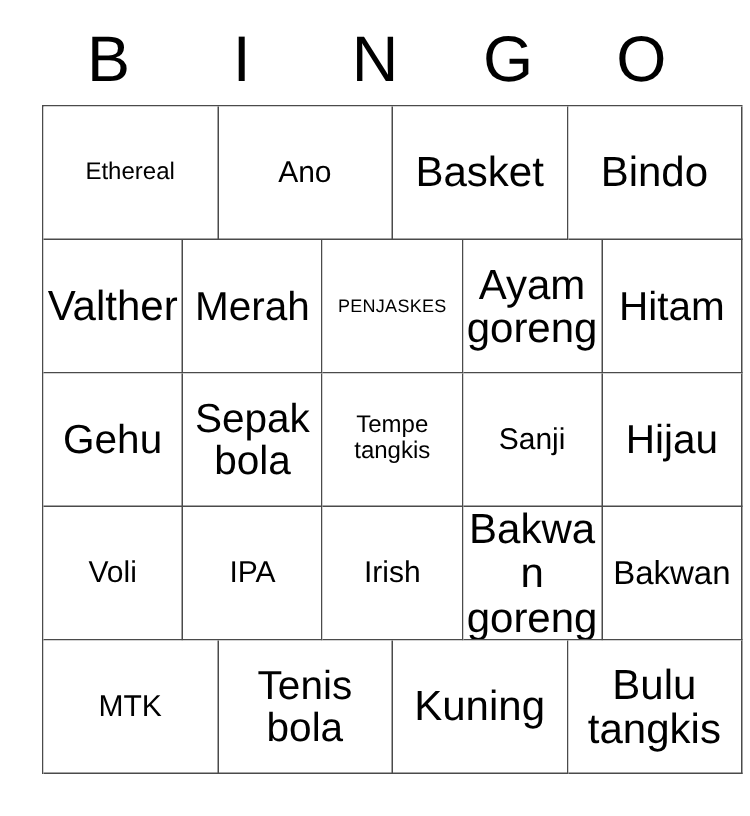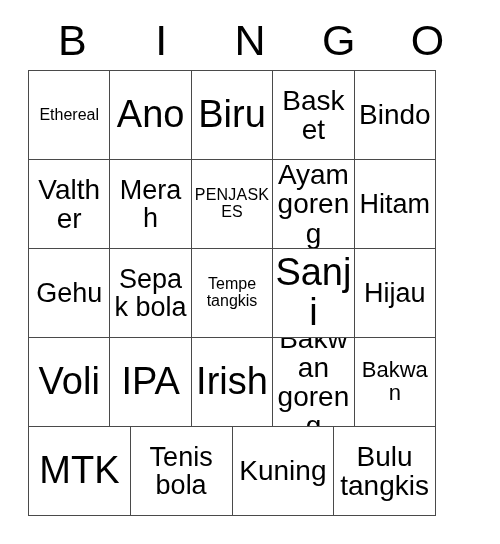--- a/index.html
+++ b/index.html
@@ -36,21 +36,21 @@
     font-size: 43px;
     font-weight: 400;
     line-height: 1;
     letter-spacing: 0;
     color: #000000;
     padding-bottom: 2px;
   }
 
   
   .grid {
-    width: 408px;
+    width: 467px;
     border-left: 1px solid #4a4a4a;
     border-top: 1px solid #4a4a4a;
     box-sizing: border-box;
   }
   .grid-row {
     display: flex;
     width: 100%;
     height: 89px;
   }
   .cell {
@@ -70,26 +70,26 @@
     display: block;
     width: 100%;
     line-height: 1.04;
     word-break: break-word;
     hyphens: none;
     padding: 0 2px;
     box-sizing: border-box;
   }
 
   
-  .fs-xxs { font-size: 16px; letter-spacing: 0.2px; }
+  .fs-xxs { font-size: 12px; letter-spacing: 0.2px; }
   .fs-xs  { font-size: 16px; }
   .fs-s   { font-size: 22px; }
   .fs-m   { font-size: 28px; }
   .fs-l   { font-size: 27px; }
-  .fs-xl  { font-size: 38px; }
+  .fs-xl  { font-size: 20px; }
 </style>
 </head>
 <body>
 
 <div id="bingo-card">
 
   <div class="header-row">
     <div class="header-letter">B</div>
     <div class="header-letter">I</div>
     <div class="header-letter">N</div>
@@ -98,23 +98,20 @@
   </div>
 
   <div class="grid">
 
     <div class="grid-row">
       <div class="cell">
           <span class="cell-text fs-xs">Ethereal</span>
         </div>
       <div class="cell">
           <span class="cell-text fs-xl">Ano</span>
-        </div>
-      <div class="cell">
-          <span class="cell-text fs-xl">Biru</span>
         </div>
       <div class="cell">
           <span class="cell-text fs-m">Basket</span>
         </div>
       <div class="cell">
           <span class="cell-text fs-m">Bindo</span>
         </div>
     </div>
 
     <div class="grid-row">

